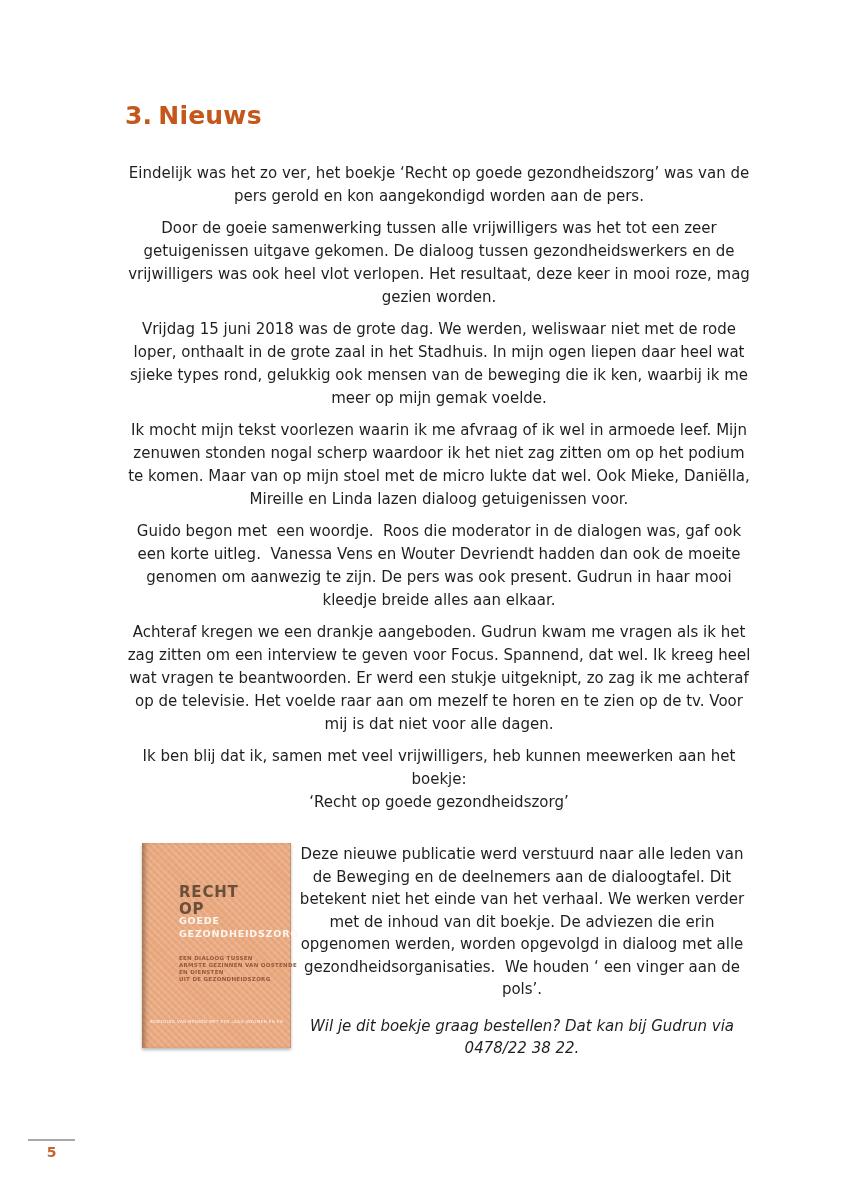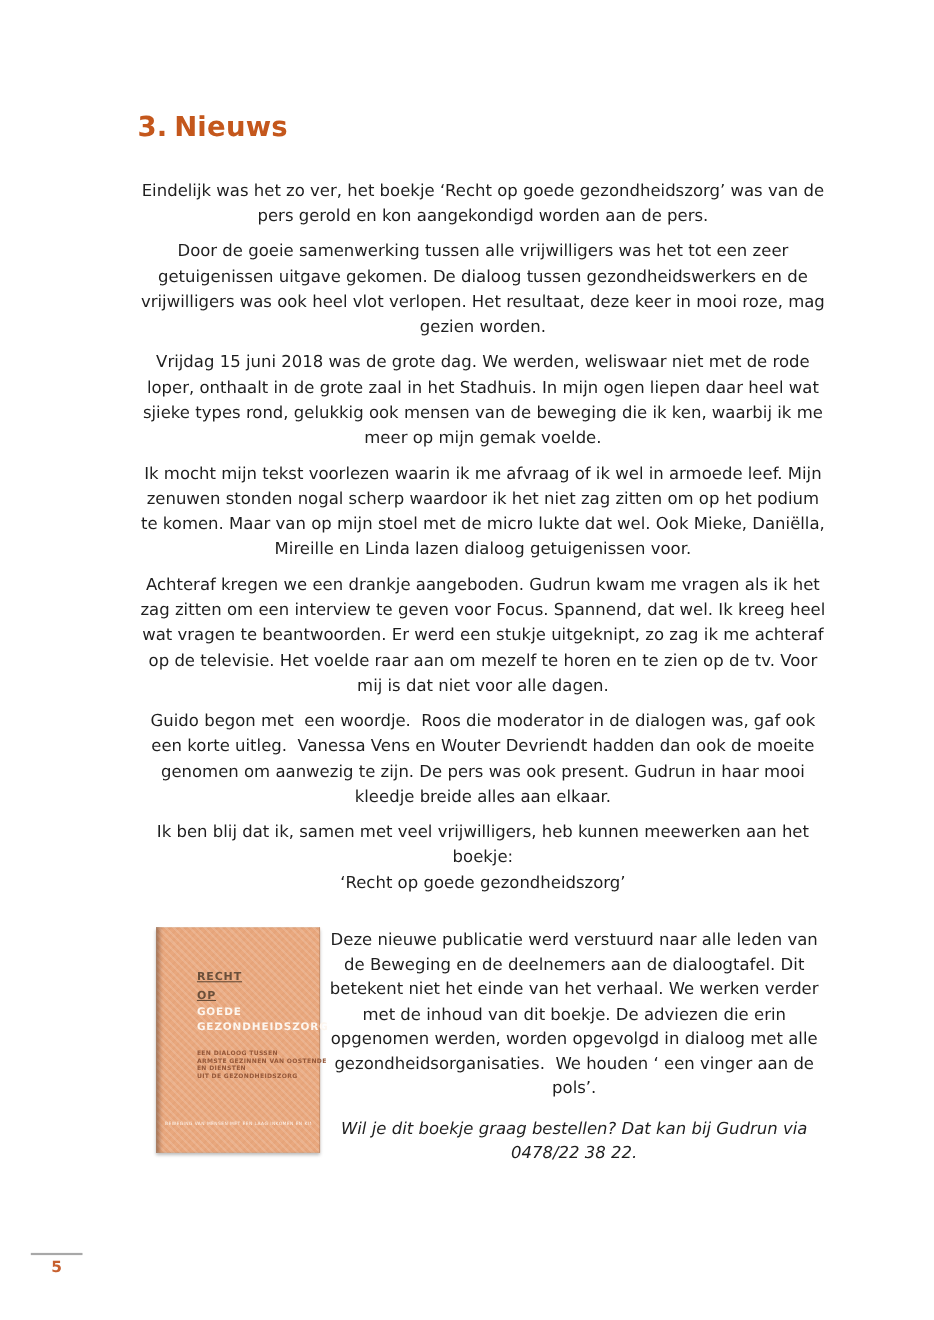--- a/index.html
+++ b/index.html
@@ -62,21 +62,21 @@
     background-color:var(--cover-bg);
     background-image:
       repeating-linear-gradient(45deg, rgba(255,255,255,.14) 0 2px, rgba(255,255,255,0) 2px 5px),
       repeating-linear-gradient(-45deg, rgba(205,135,92,.12) 0 2px, rgba(205,135,92,0) 2px 5px);
     box-shadow:
       inset 5px 0 4px -2px rgba(110,75,55,.55),
       inset -1px 0 0 rgba(110,75,55,.25),
       0 2px 3px rgba(0,0,0,.28);
   }
   .cover-line{position:absolute;left:37px;font-weight:700;letter-spacing:.8px;white-space:nowrap;}
-  .cover-line.dark{color:var(--cover-text-dark);font-size:10px;text-decoration:underline;}
+  .cover-line.dark{color:var(--cover-text-dark);font-size:15px;}
   .cover-line.light{color:var(--cover-text-light);font-size:9.5px;}
   .cover-line.l0{top:40px;}
   .cover-line.l1{top:57px;}
   .cover-line.l2{top:72px;}
   .cover-line.l3{top:85px;}
   .cover-sub{
     position:absolute;left:37px;top:112px;
     color:var(--cover-subtitle);
     font-size:5.5px;line-height:7px;
     font-weight:700;letter-spacing:.3px;
@@ -121,22 +121,22 @@
 <div class="page">
 
   <div class="main-col">
     <h1 class="heading">
       <span class="heading-number">3.</span><span>Nieuws</span>
     </h1>
     <p class="para">Eindelijk was het zo ver, het boekje ‘Recht op goede gezondheidszorg’ was van de pers gerold en kon aangekondigd worden aan de pers.</p>
     <p class="para">Door de goeie samenwerking tussen alle vrijwilligers was het tot een zeer getuigenissen uitgave gekomen. De dialoog tussen gezondheidswerkers en de vrijwilligers was ook heel vlot verlopen. Het resultaat, deze keer in mooi roze, mag gezien worden.</p>
     <p class="para">Vrijdag 15 juni 2018 was de grote dag. We werden, weliswaar niet met de rode loper, onthaalt in de grote zaal in het Stadhuis. In mijn ogen liepen daar heel wat sjieke types rond, gelukkig ook mensen van de beweging die ik ken, waarbij ik me meer op mijn gemak voelde.</p>
     <p class="para">Ik mocht mijn tekst voorlezen waarin ik me afvraag of ik wel in armoede leef. Mijn  zenuwen stonden nogal scherp waardoor ik het niet zag zitten om op het podium te komen. Maar van op mijn stoel met de micro lukte dat wel. Ook Mieke, Daniëlla, Mireille en Linda lazen dialoog getuigenissen voor.</p>
+    <p class="para">Guido begon met  een woordje.  Roos die moderator in de dialogen was, gaf ook een korte uitleg.  Vanessa Vens en Wouter Devriendt hadden dan ook de moeite genomen om aanwezig te zijn. De pers was ook present. Gudrun in haar mooi kleedje breide alles aan elkaar.</p>
     <p class="para">Achteraf kregen we een drankje aangeboden. Gudrun kwam me vragen als ik het zag zitten om een interview te geven voor Focus. Spannend, dat wel. Ik kreeg heel wat vragen te beantwoorden. Er werd een stukje uitgeknipt, zo zag ik me achteraf op de televisie. Het voelde raar aan om mezelf te horen en te zien op de tv. Voor mij is dat niet voor alle dagen.</p>
-    <p class="para">Guido begon met  een woordje.  Roos die moderator in de dialogen was, gaf ook een korte uitleg.  Vanessa Vens en Wouter Devriendt hadden dan ook de moeite genomen om aanwezig te zijn. De pers was ook present. Gudrun in haar mooi kleedje breide alles aan elkaar.</p>
     <p class="para">Ik ben blij dat ik, samen met veel vrijwilligers, heb kunnen meewerken aan het boekje:
 ‘Recht op goede gezondheidszorg’</p>
   </div>
 
   <div class="cover">
     <div class="cover-line dark l0">RECHT</div>
     <div class="cover-line dark l1">OP</div>
     <div class="cover-line light l2">GOEDE</div>
     <div class="cover-line light l3">GEZONDHEIDSZORG</div>
     <div class="cover-sub">

